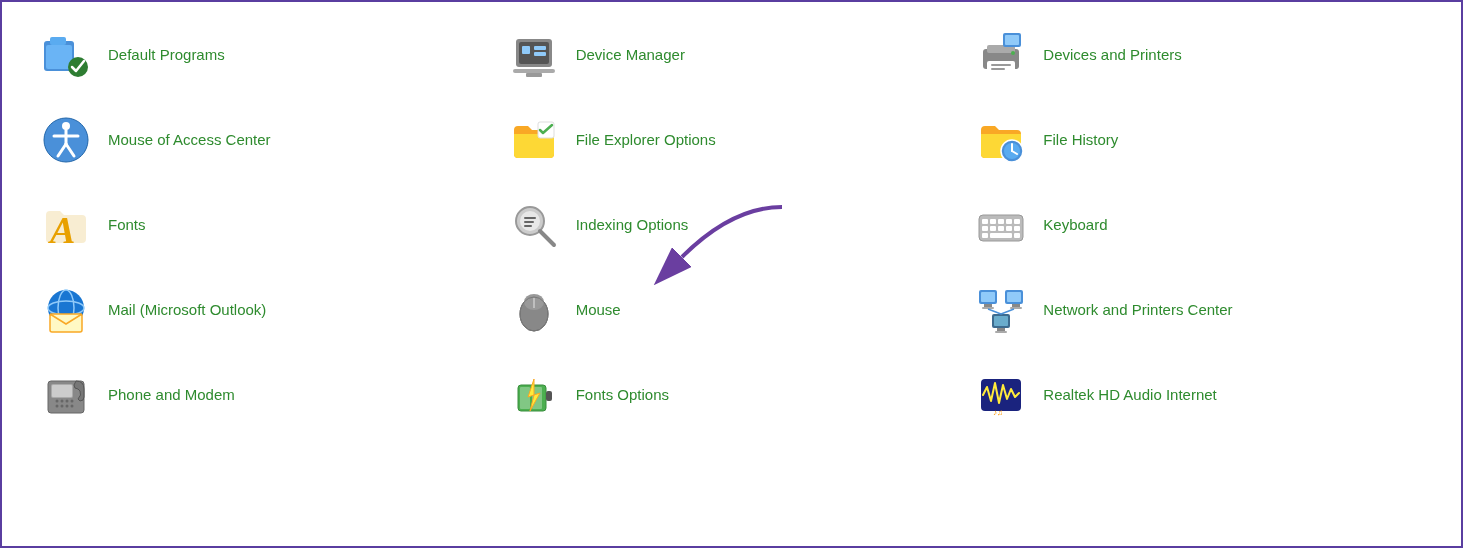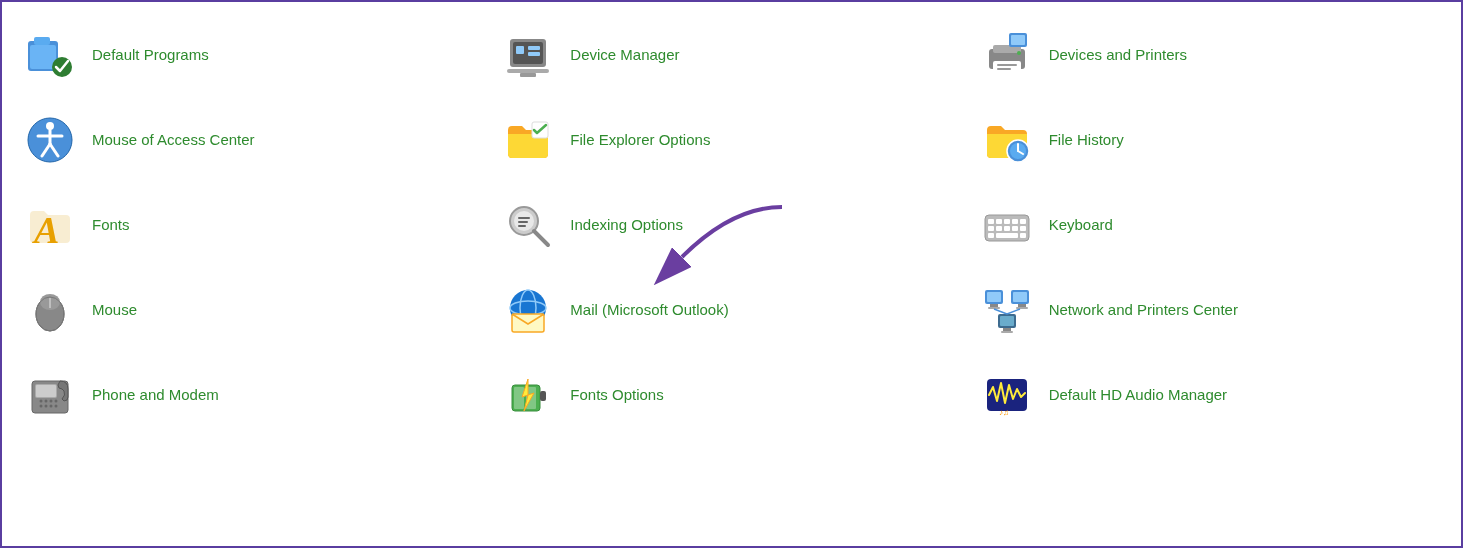--- a/index.html
+++ b/index.html
@@ -8,21 +8,21 @@
       height: 548px;
       background: #fff;
       font-family: 'Segoe UI', Arial, sans-serif;
       border: 2px solid #5a3ea0;
       overflow: hidden;
     }
     .grid {
       display: grid;
       grid-template-columns: repeat(3, 1fr);
       grid-template-rows: repeat(6, auto);
-      padding: 10px 12px;
+      padding: 10px 28px;
       row-gap: 0px;
     }
     .item {
       display: flex;
       align-items: center;
       padding: 14px 10px;
       cursor: pointer;
       gap: 16px;
       min-height: 85px;
     }
@@ -199,42 +199,42 @@
           <rect x="5" y="32" width="6" height="5" rx="1" fill="white"></rect>
           <rect x="37" y="32" width="6" height="5" rx="1" fill="white"></rect>
         </svg>
       </div>
       <span class="item-label">Keyboard</span>
     </div>
 
     <div class="item">
       <div class="icon-box">
         <svg width="48" height="48" viewBox="0 0 48 48">
+
+          <circle cx="24" cy="22" r="18" fill="#1976d2"></circle>
+          <ellipse cx="24" cy="22" rx="8" ry="18" fill="none" stroke="#90caf9" stroke-width="1.5"></ellipse>
+          <ellipse cx="24" cy="22" rx="18" ry="7" fill="none" stroke="#90caf9" stroke-width="1.5"></ellipse>
+
+          <rect x="8" y="28" width="32" height="18" rx="2" fill="#fff9c4" stroke="#f9a825" stroke-width="1.5"></rect>
+          <polyline points="8,28 24,38 40,28" stroke="#f9a825" stroke-width="1.5" fill="none"></polyline>
+        </svg>
+      </div>
+      <span class="item-label">Mail (Microsoft Outlook)</span>
+    </div>
+
+    <div class="item">
+      <div class="icon-box">
+        <svg width="48" height="48" viewBox="0 0 48 48">
           <ellipse cx="24" cy="28" rx="14" ry="17" fill="#888" stroke="#666" stroke-width="1"></ellipse>
           <ellipse cx="24" cy="16" rx="10" ry="8" fill="#999"></ellipse>
           <line x1="24" y1="12" x2="24" y2="22" stroke="#ccc" stroke-width="1.5"></line>
           <ellipse cx="24" cy="28" rx="14" ry="17" fill="none" stroke="#777" stroke-width="1"></ellipse>
         </svg>
       </div>
       <span class="item-label">Mouse</span>
-    </div>
-
-    <div class="item">
-      <div class="icon-box">
-        <svg width="48" height="48" viewBox="0 0 48 48">
-
-          <circle cx="24" cy="22" r="18" fill="#1976d2"></circle>
-          <ellipse cx="24" cy="22" rx="8" ry="18" fill="none" stroke="#90caf9" stroke-width="1.5"></ellipse>
-          <ellipse cx="24" cy="22" rx="18" ry="7" fill="none" stroke="#90caf9" stroke-width="1.5"></ellipse>
-
-          <rect x="8" y="28" width="32" height="18" rx="2" fill="#fff9c4" stroke="#f9a825" stroke-width="1.5"></rect>
-          <polyline points="8,28 24,38 40,28" stroke="#f9a825" stroke-width="1.5" fill="none"></polyline>
-        </svg>
-      </div>
-      <span class="item-label">Mail (Microsoft Outlook)</span>
     </div>
 
     <div class="item">
       <div class="icon-box">
         <svg width="48" height="48" viewBox="0 0 48 48">
 
           <rect x="2" y="4" width="18" height="14" rx="2" fill="#4a90d9"></rect>
           <rect x="4" y="6" width="14" height="10" rx="1" fill="#90caf9"></rect>
           <rect x="7" y="18" width="8" height="3" fill="#888"></rect>
           <rect x="5" y="21" width="12" height="2" rx="1" fill="#aaa"></rect>
@@ -299,21 +299,21 @@
       <div class="icon-box">
         <svg width="48" height="48" viewBox="0 0 48 48">
 
           <rect x="4" y="8" width="40" height="32" rx="4" fill="#1a237e"></rect>
 
           <polyline points="6,24 10,16 14,30 18,12 22,32 26,14 30,28 34,18 38,26 42,22" stroke="#ffeb3b" stroke-width="2" fill="none" stroke-linecap="round" stroke-linejoin="round"></polyline>
 
           <text x="16" y="44" font-size="8" fill="#ff9800">♪♫</text>
         </svg>
       </div>
-      <span class="item-label">Default HD Audio Manager</span>
+      <span class="item-label">Realtek HD Audio Internet</span>
     </div>
 
 
   </div>
 
   <div class="arrow-overlay">
     <svg width="160" height="100" viewBox="0 0 160 100">
       <defs>
         <marker id="arrowhead" markerWidth="10" markerHeight="7" refX="0" refY="3.5" orient="auto">
           <polygon points="0 0, 10 3.5, 0 7" fill="#6a3ea0"></polygon>

